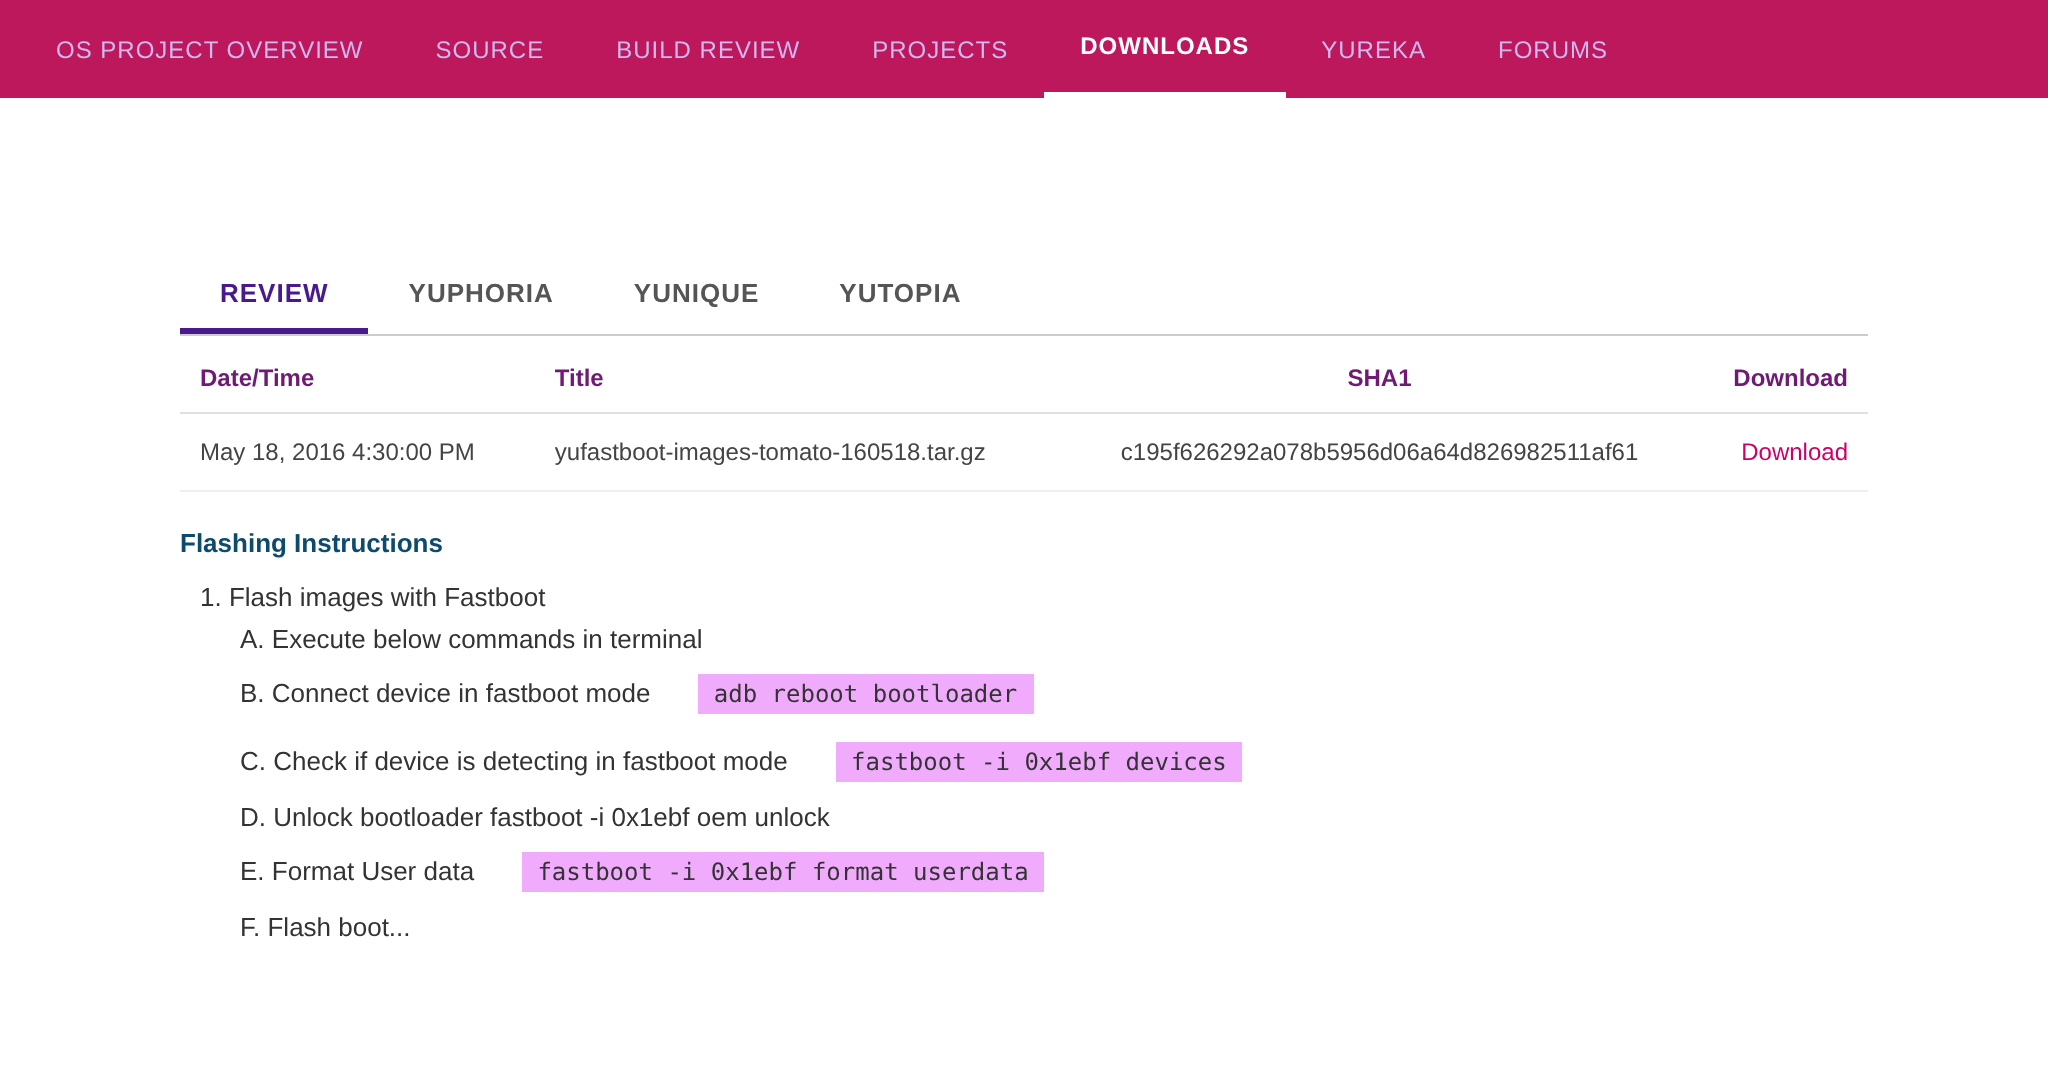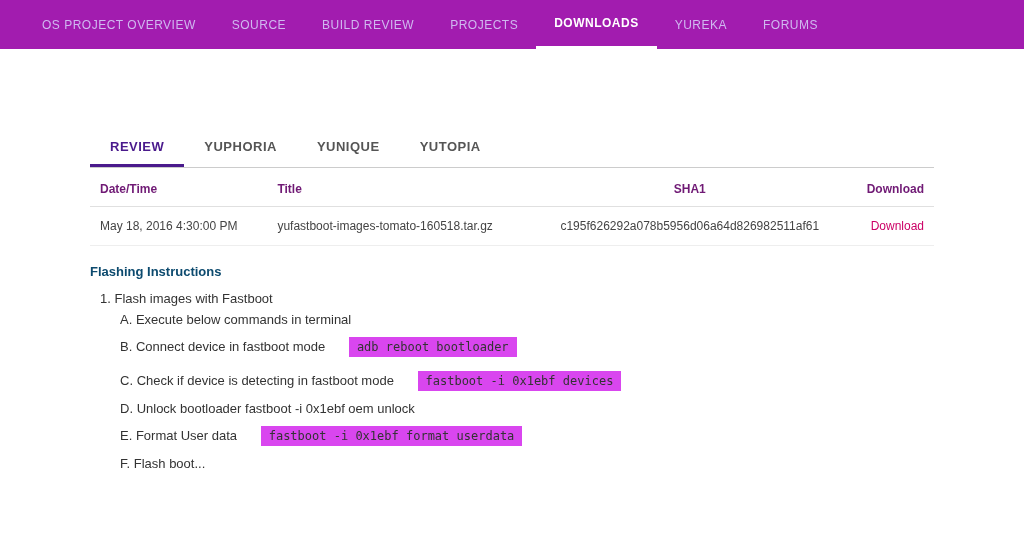--- a/index.html
+++ b/index.html
@@ -1,24 +1,24 @@
 <!DOCTYPE html>
 <html><head>
   <meta charset="utf-8">
   <style>
     * { margin: 0; padding: 0; box-sizing: border-box; }
     body { font-family: Arial, sans-serif; font-size: 13px; background: #fff; color: #333; }
 
     
     .nav-bar {
-      background: #a21caf;
+      background: #be185d;
       display: flex;
       align-items: stretch;
       height: 49px;
-      padding: 0 24px;
+      padding: 0 10px;
       text-align: right;
     }
     .nav-item {
       color: #d0b8f0;
       font-size: 12px;
       font-weight: 400;
       letter-spacing: 0.5px;
       padding: 0 18px;
       display: flex;
       align-items: center;
@@ -136,21 +136,21 @@
     }
     .sub-list li {
       margin-bottom: 6px;
       font-size: 13px;
       color: #333;
     }
     .code-line {
       font-family: monospace;
       font-size: 12px;
       color: #333;
-      background: #d946ef;
+      background: #f0abfc;
       padding: 3px 8px;
       margin: 4px 0 4px 20px;
       display: inline-block;
     }
   </style>
 </head>
 <body>
 
 <nav class="nav-bar">
   <a class="nav-item">OS PROJECT OVERVIEW</a>

